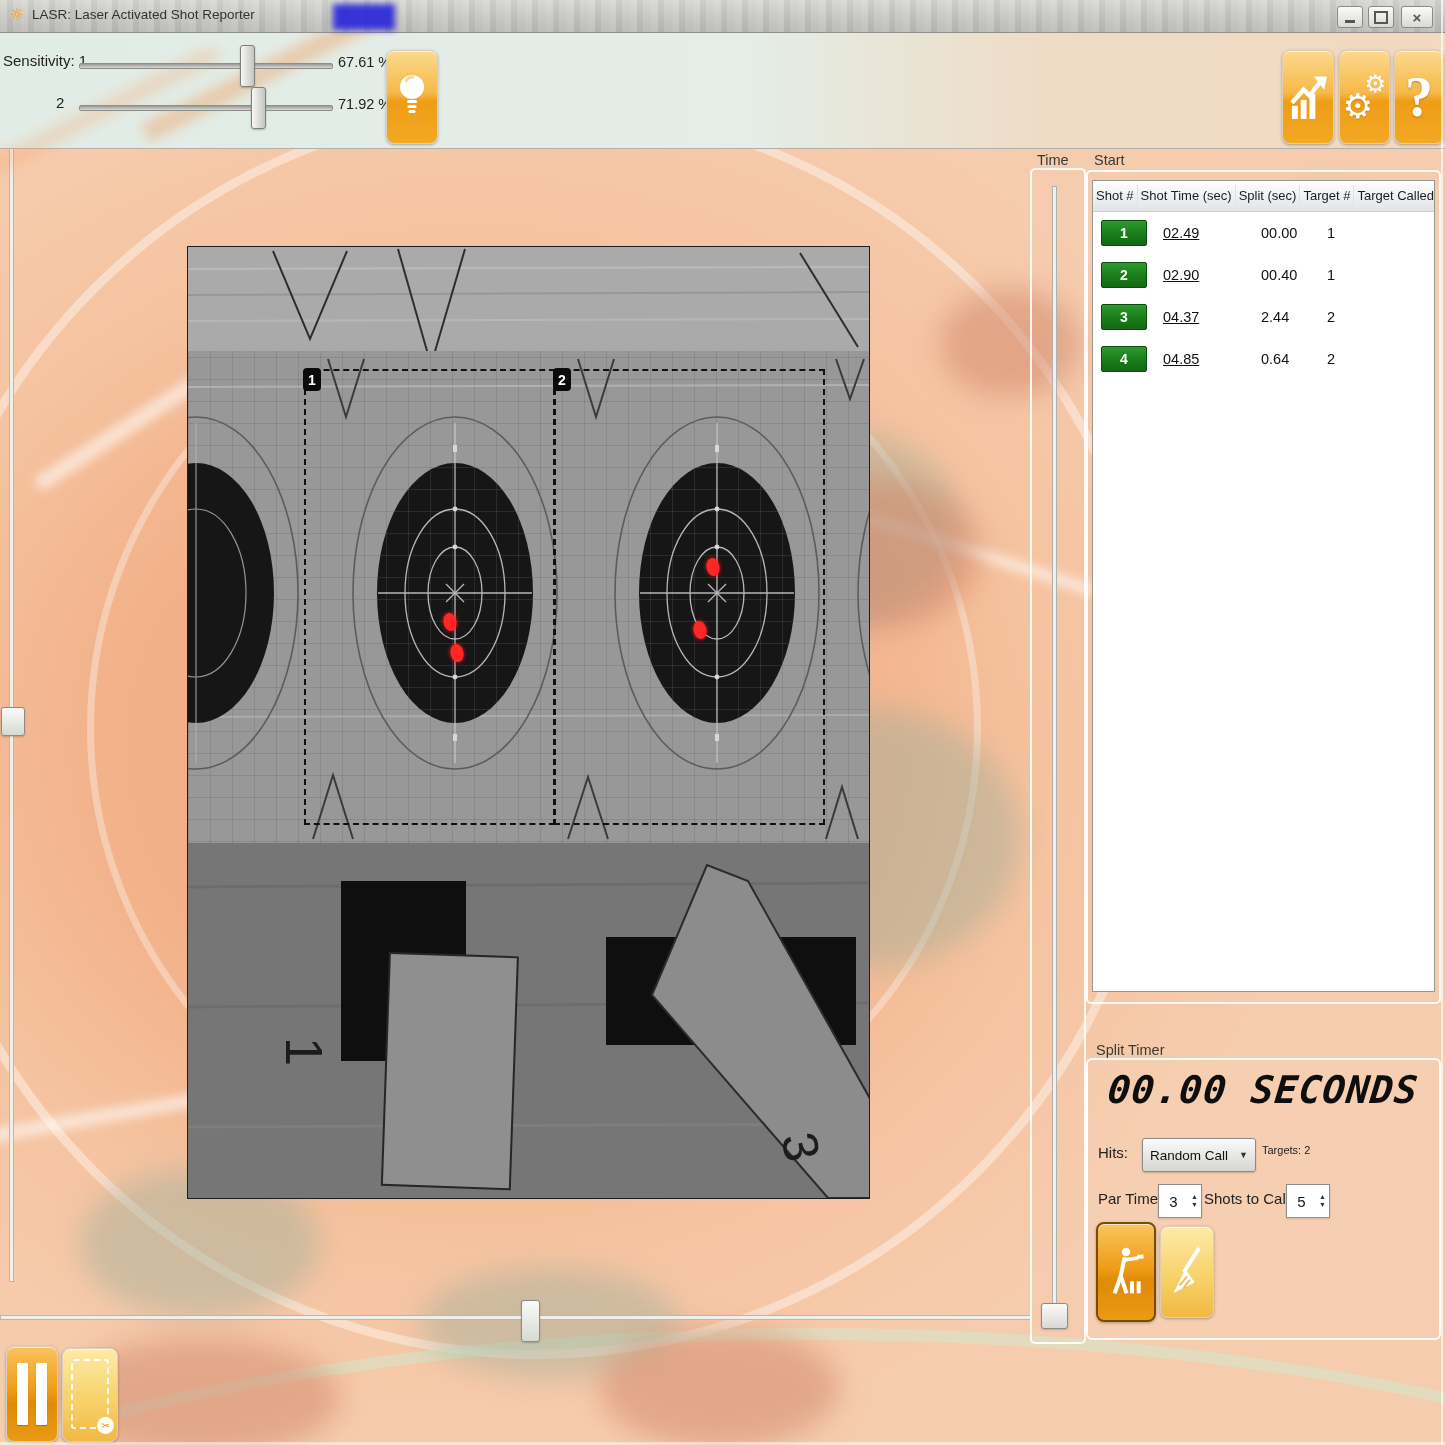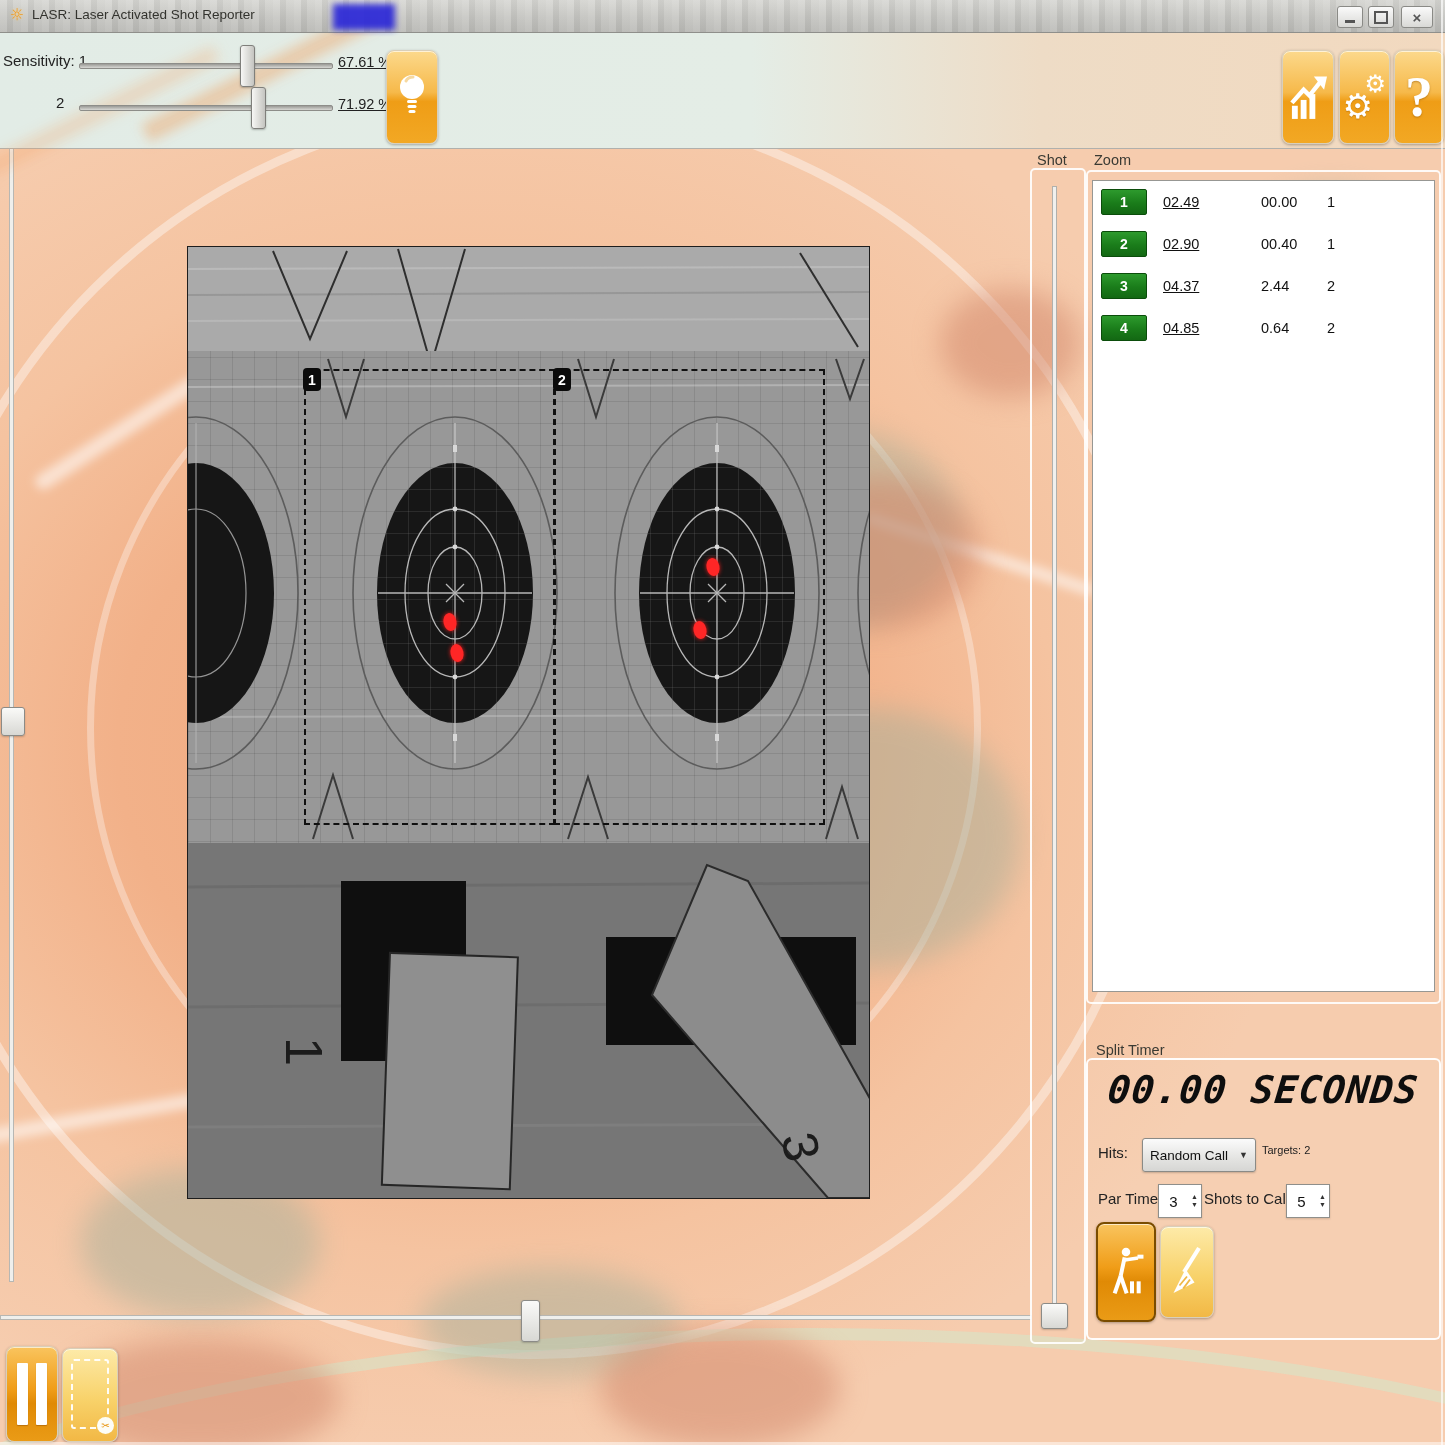--- a/index.html
+++ b/index.html
@@ -26,21 +26,21 @@
   
   .topband{left:0;top:32px;width:1445px;height:116px;z-index:8;
     background:linear-gradient(90deg,#e2ece6 0%,#e4ede6 52%,#eedcc6 72%,#f2d9bf 100%);
     border-bottom:1px solid #b0b0ac;}
   .topband .ostreak1{position:absolute;left:130px;top:28px;width:280px;height:20px;background:rgba(240,150,80,.38);
     transform:rotate(-27deg);filter:blur(6px);}
   .topband .ostreak2{position:absolute;left:-30px;top:72px;width:260px;height:16px;background:rgba(242,160,95,.30);
     transform:rotate(-27deg);filter:blur(7px);}
   .sens-label1{left:3px;top:52px;font-size:15px;}
   .sens-label2{left:56px;top:94px;font-size:15px;}
-  .sens-val{font-size:14.5px;text-decoration:underline;}
+  .sens-val{font-size:14.5px;}
   .sens-val1{left:338px;top:54px;} .sens-val2{left:338px;top:96px;}
   .htrack{height:4px;background:linear-gradient(180deg,#9a9a96,#d8d8d4);border:1px solid #8d8d89;border-radius:2px;}
   .htrack1{left:79px;top:63px;width:252px;} .htrack2{left:79px;top:105px;width:252px;}
   .hthumb{width:13px;height:40px;background:linear-gradient(90deg,#f7f7f5,#d9d9d5 60%,#c4c4c0);
     border:1px solid #7f7f7b;border-radius:3px;box-shadow:0 1px 2px rgba(0,0,0,.25);}
   .hthumb1{left:240px;top:45px;} .hthumb2{left:251px;top:87px;}
 
   
   .obtn{background:linear-gradient(180deg,#fcd98c 0%,#f6b94a 45%,#ef9d16 55%,#f2a824 100%);
     border:1px solid #d9cfba;border-radius:8px;
@@ -327,28 +327,35 @@
       <div class="zone" style="left: 366px; top: 122px; width: 267px; height: 452px;">
         <span class="zone-chip">2</span>
       </div>
       <div class="shot-dot" style="left: 262px; top: 375px;"></div>
       <div class="shot-dot" style="left: 269px; top: 406px;"></div>
       <div class="shot-dot" style="left: 525px; top: 320px;"></div>
       <div class="shot-dot" style="left: 512px; top: 383px;"></div>
     </div>
 </div>
 
-<div class="abs zoom-label">Shot</div>
+<div class="abs zoom-label">Time</div>
 <div class="abs zoom-panel"></div>
 <div class="abs zoom-track"></div>
 <div class="abs scroll-thumb zoom-thumb"></div>
 
-<div class="abs hits-label">Zoom</div>
+<div class="abs hits-label">Start</div>
 <div class="abs hits-group"></div>
 <div class="abs hits-list">
+  <div class="hits-header">
+    <div class="hcol hcol0">Shot #</div>
+    <div class="hcol hcol1">Shot Time (sec)</div>
+    <div class="hcol hcol2">Split (sec)</div>
+    <div class="hcol hcol3">Target #</div>
+    <div class="hcol hcol4">Target Called</div>
+  </div>
   <div class="hit-row">
     <div class="hcell0">
         <span class="badge">1</span>
       </div>
     <div class="hcell1">02.49</div>
     <div class="hcell2">00.00</div>
     <div class="hcell3">1</div>
     <div class="hcell4"></div>
   </div>
   <div class="hit-row">

